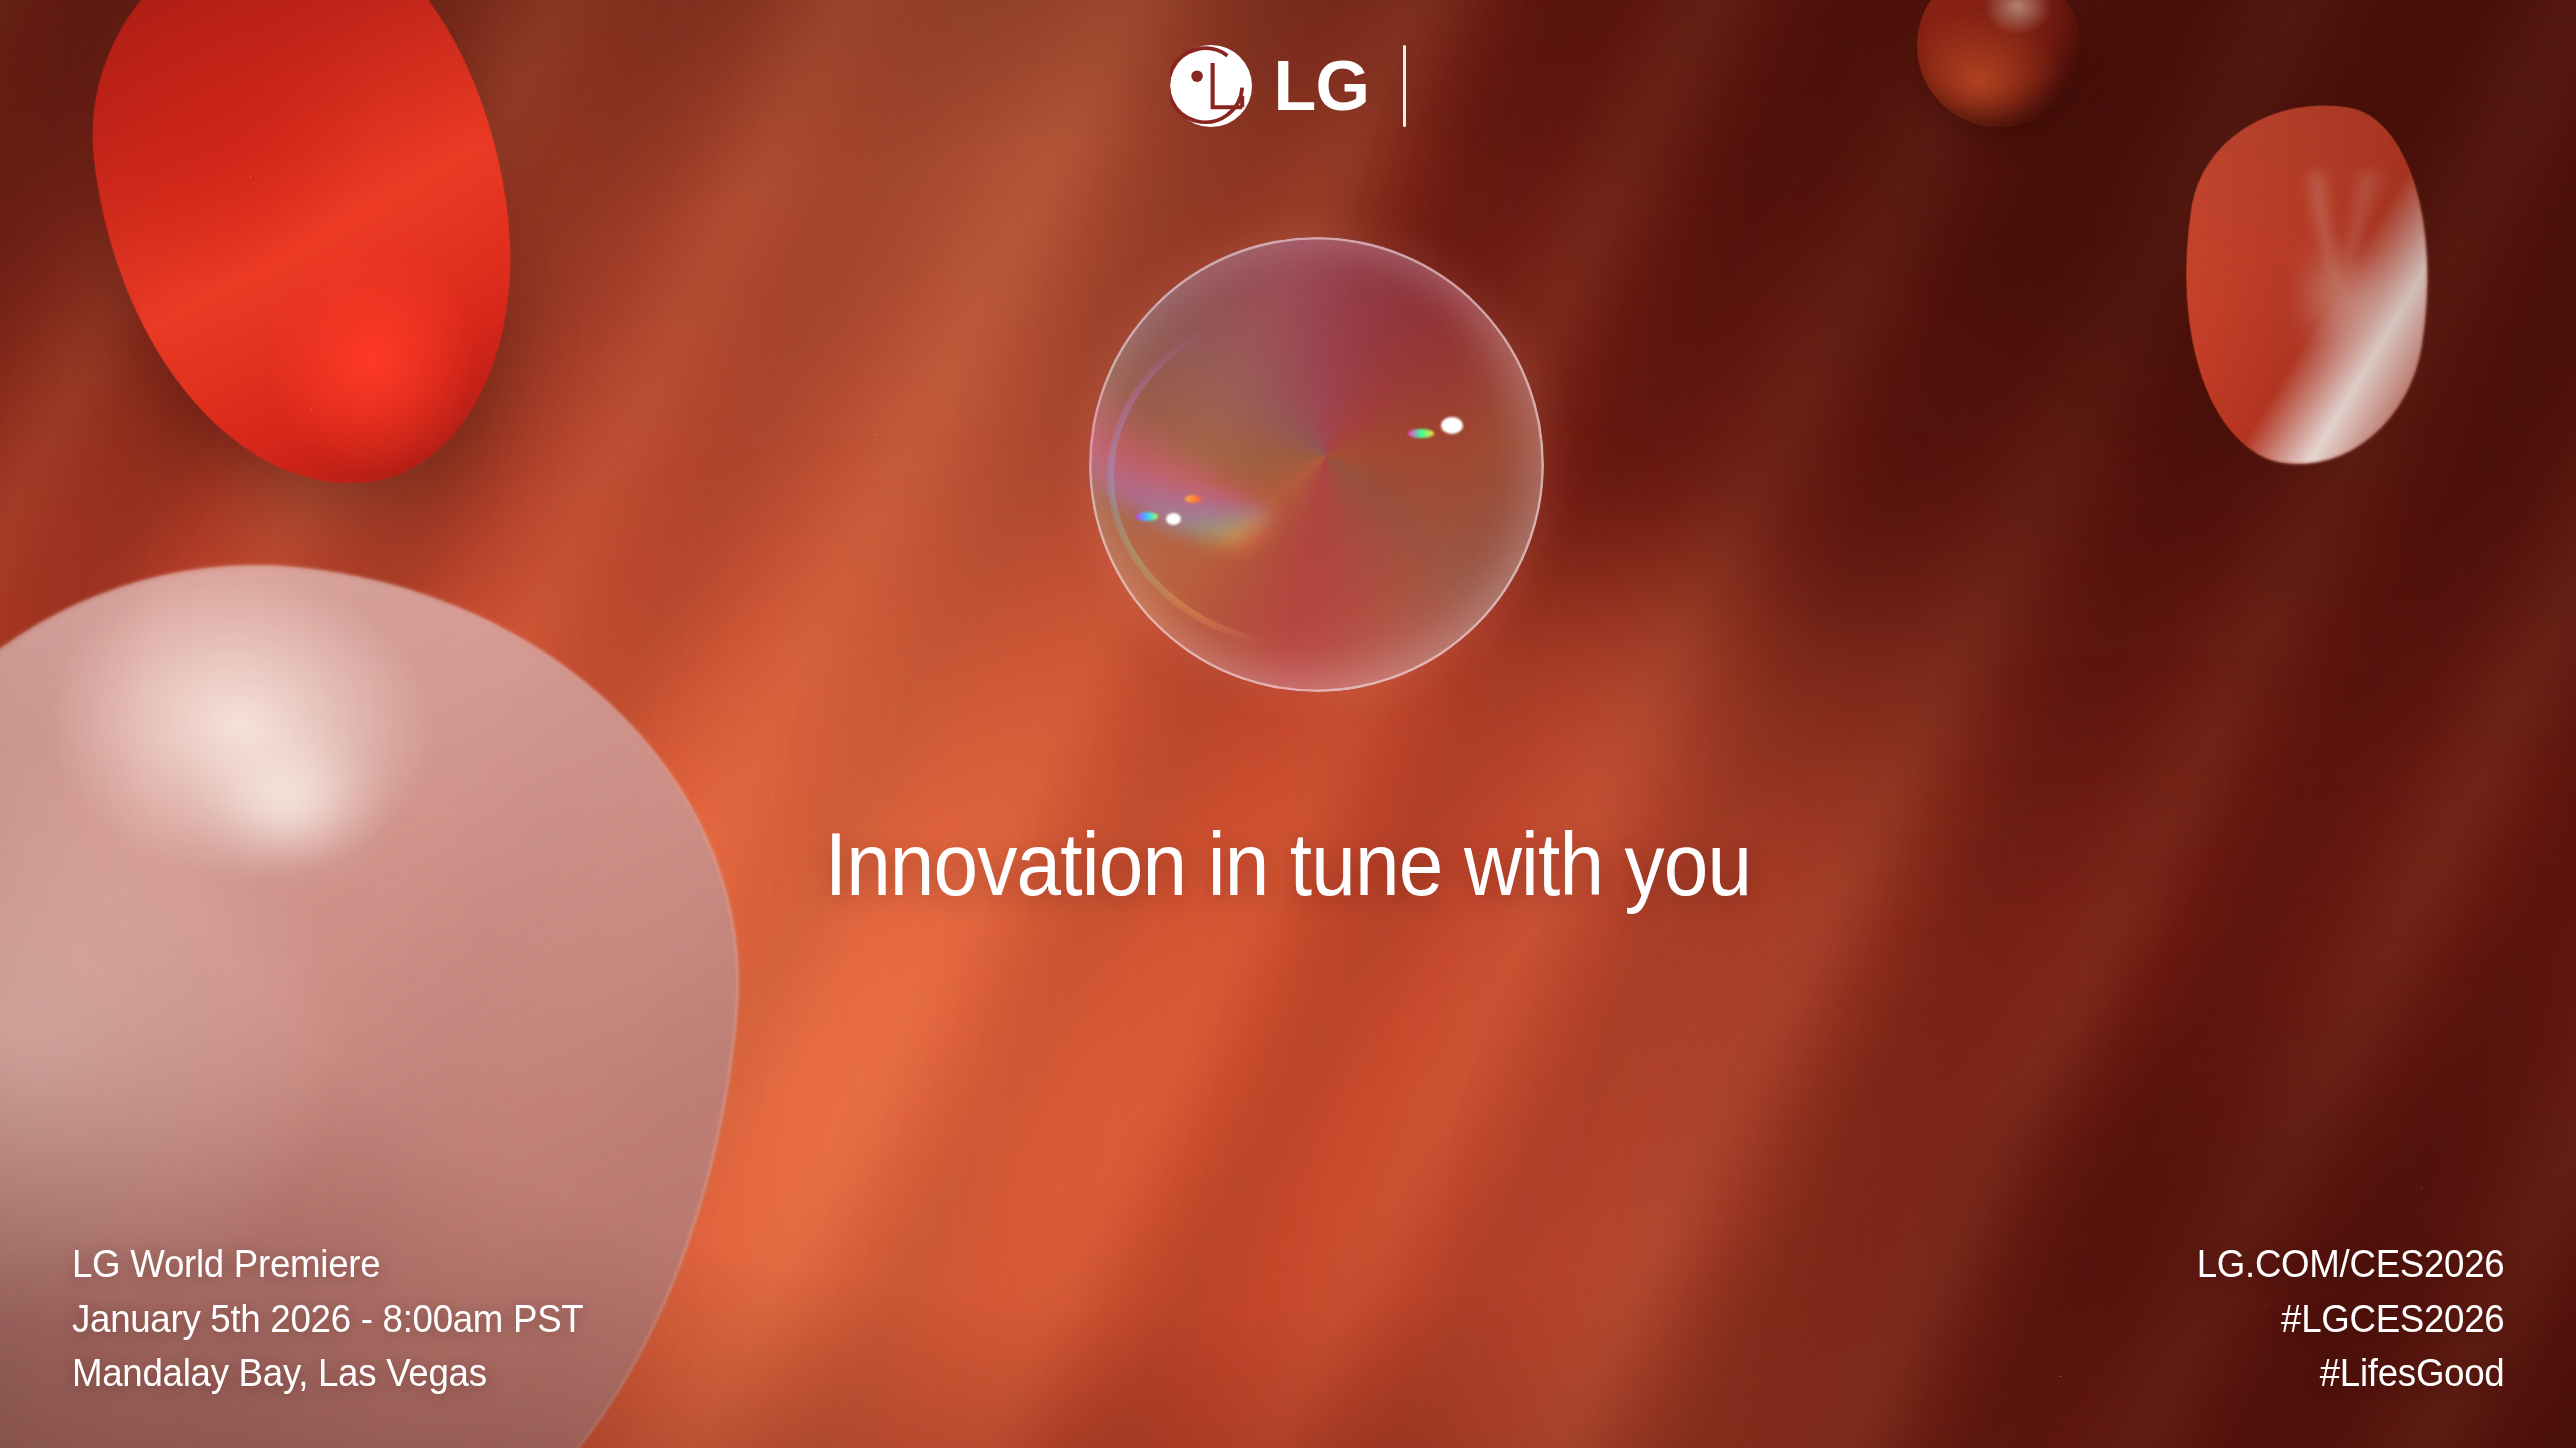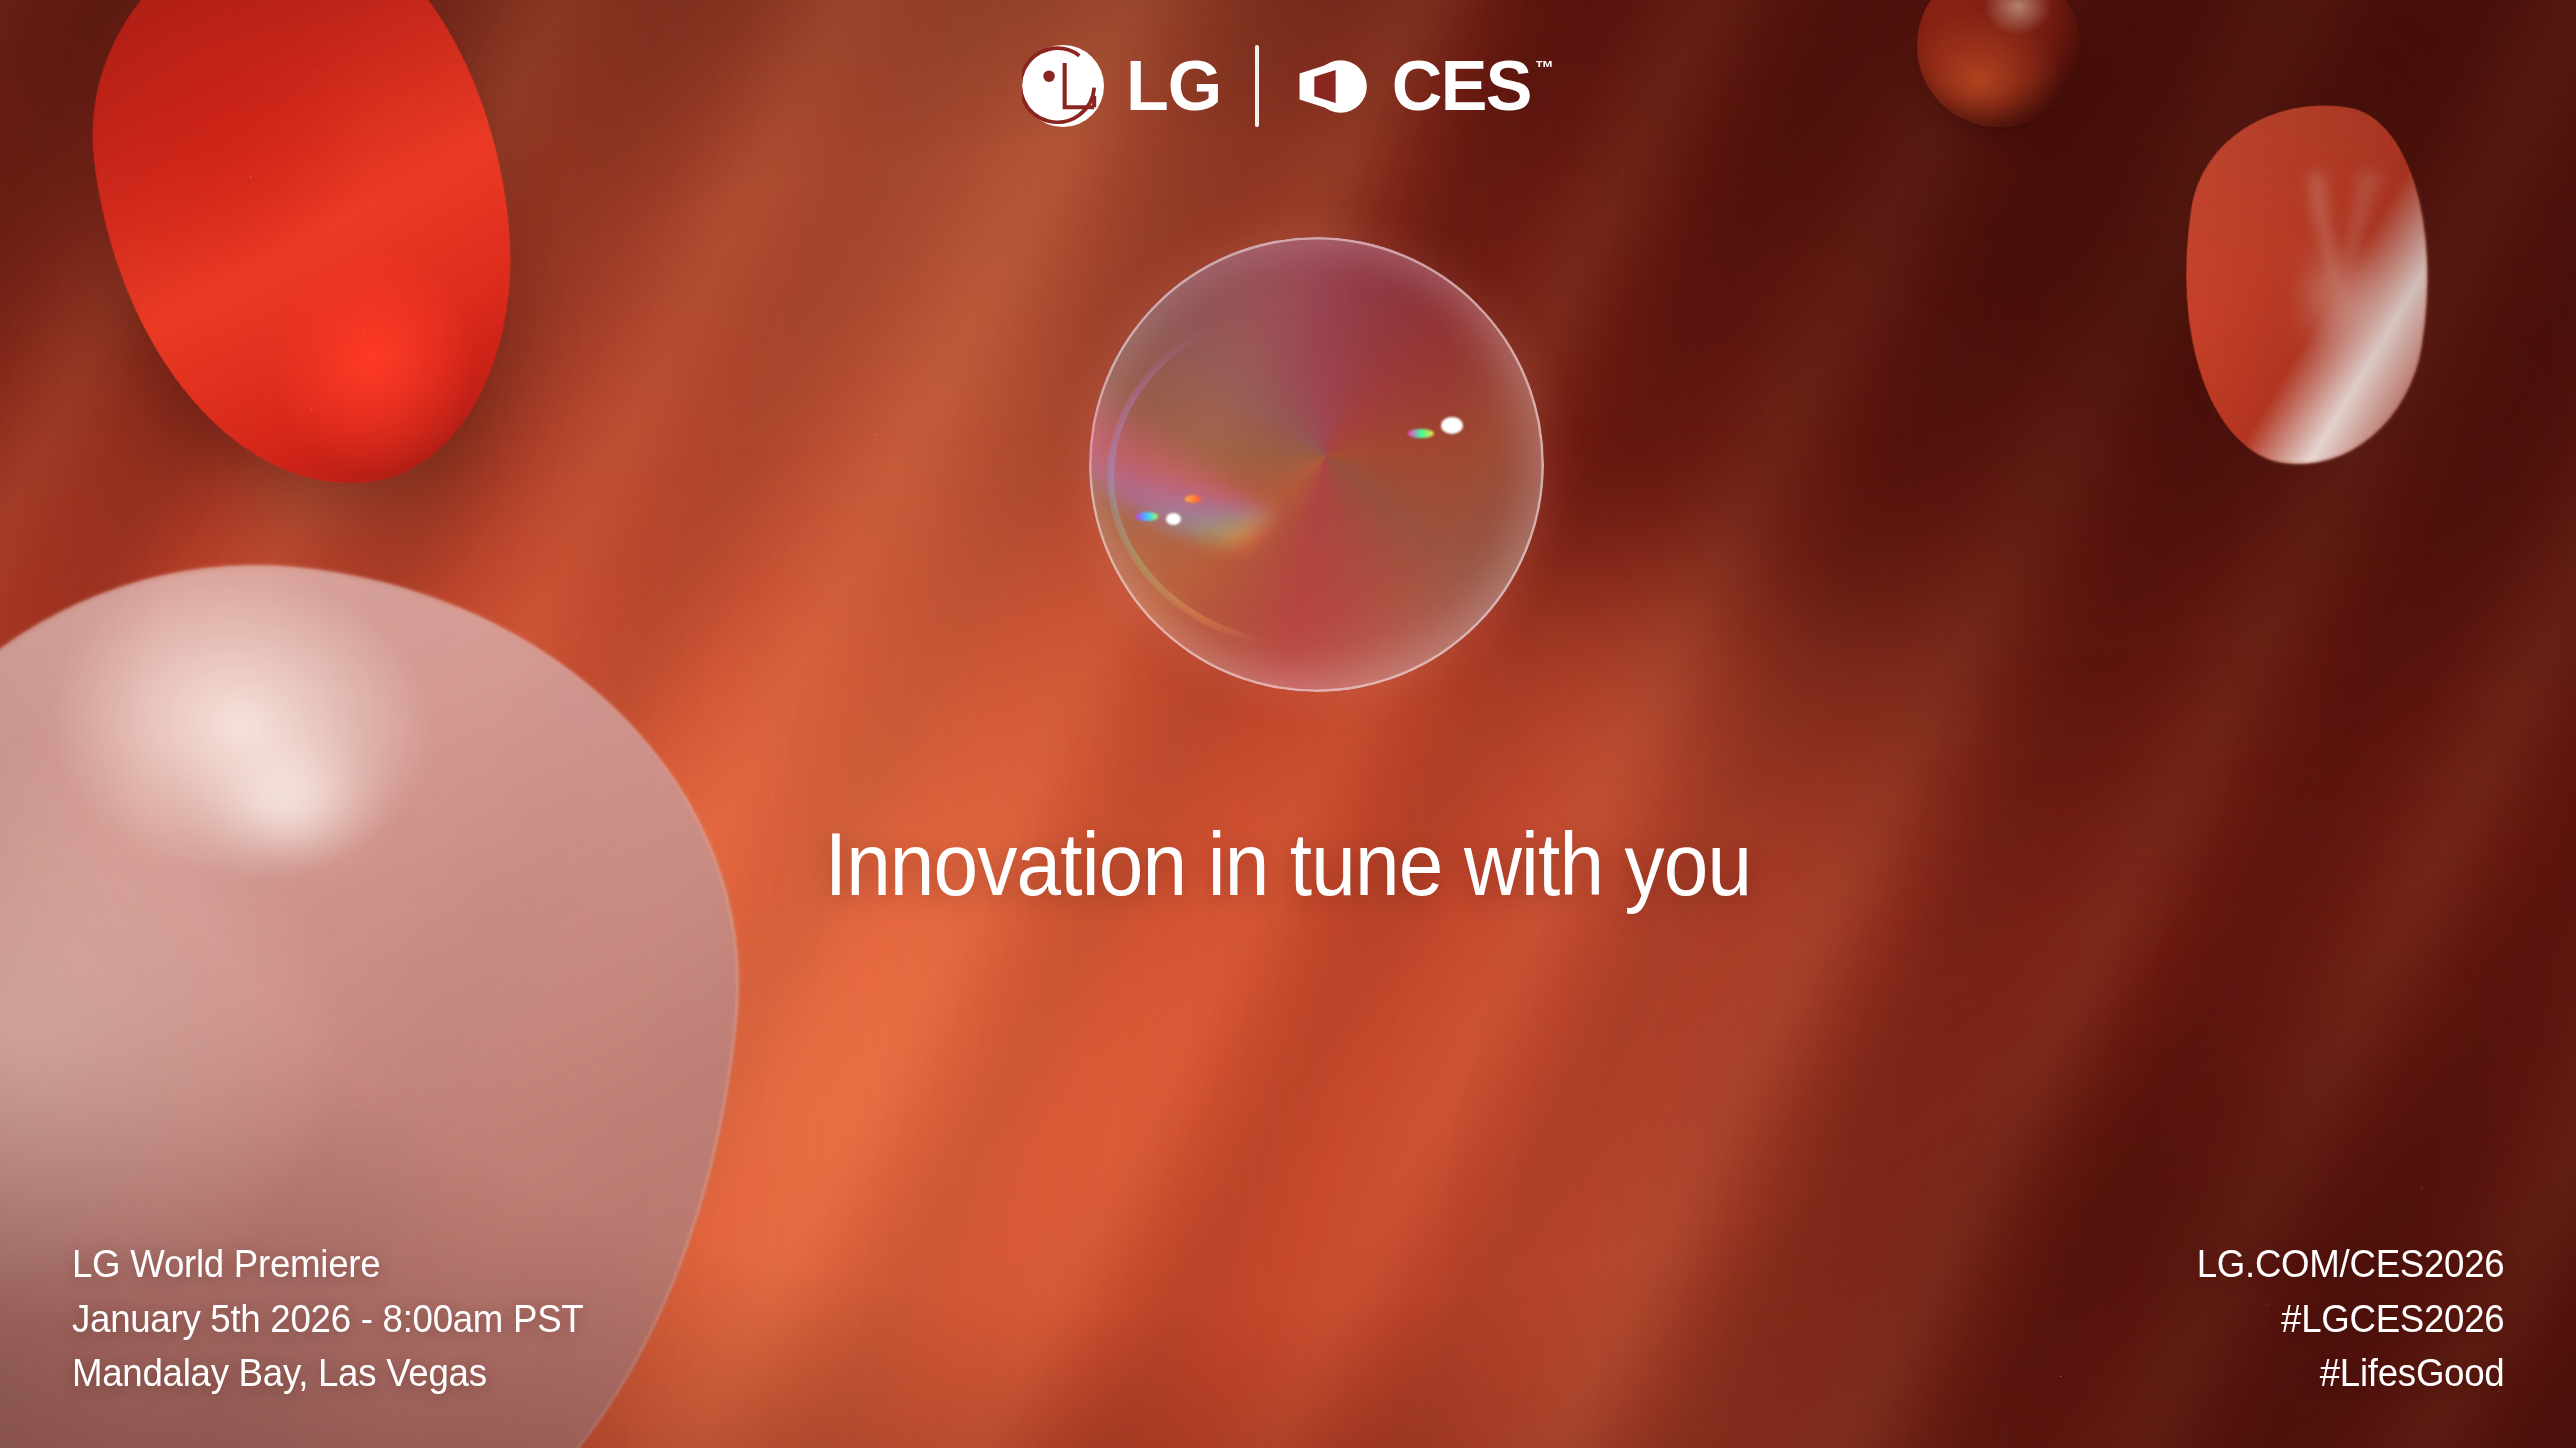--- a/index.html
+++ b/index.html
@@ -374,33 +374,20 @@
             <path d="M52 22 L52 76 L88 76" fill="none" stroke="#8B2520" stroke-width="5" stroke-linejoin="miter"></path>
 
             <path d="M88 76 L88 62" fill="none" stroke="#8B2520" stroke-width="5"></path>
           </svg>
         </div>
         <span class="lg-wordmark">LG</span>
       </div>
 
       <div class="logo-divider"></div>
 
-      <div class="ces-lockup">
-        <div class="ces-mark">
-          <svg viewBox="0 0 100 84" width="82" height="69" aria-hidden="true">
-            <path d="M8 26 L52 12 L52 72 L8 58 Z" fill="#ffffff"></path>
-            <circle cx="58" cy="42" r="32" fill="#ffffff"></circle>
-            <path d="M26 30 L52 22 L52 62 L26 54 Z" fill="#8B2520"></path>
-          </svg>
-        </div>
-        <div class="ces-text-wrap">
-          <span class="ces-word">CES</span>
-          <span class="ces-tm">™</span>
-        </div>
-      </div>
 
     </div>
 
     <div class="subhead">Innovation in tune with you</div>
 
     <div class="info-left">
       <div>LG World Premiere</div>
       <div>January 5th 2026 - 8:00am PST</div>
       <div>Mandalay Bay, Las Vegas</div>
     </div>

